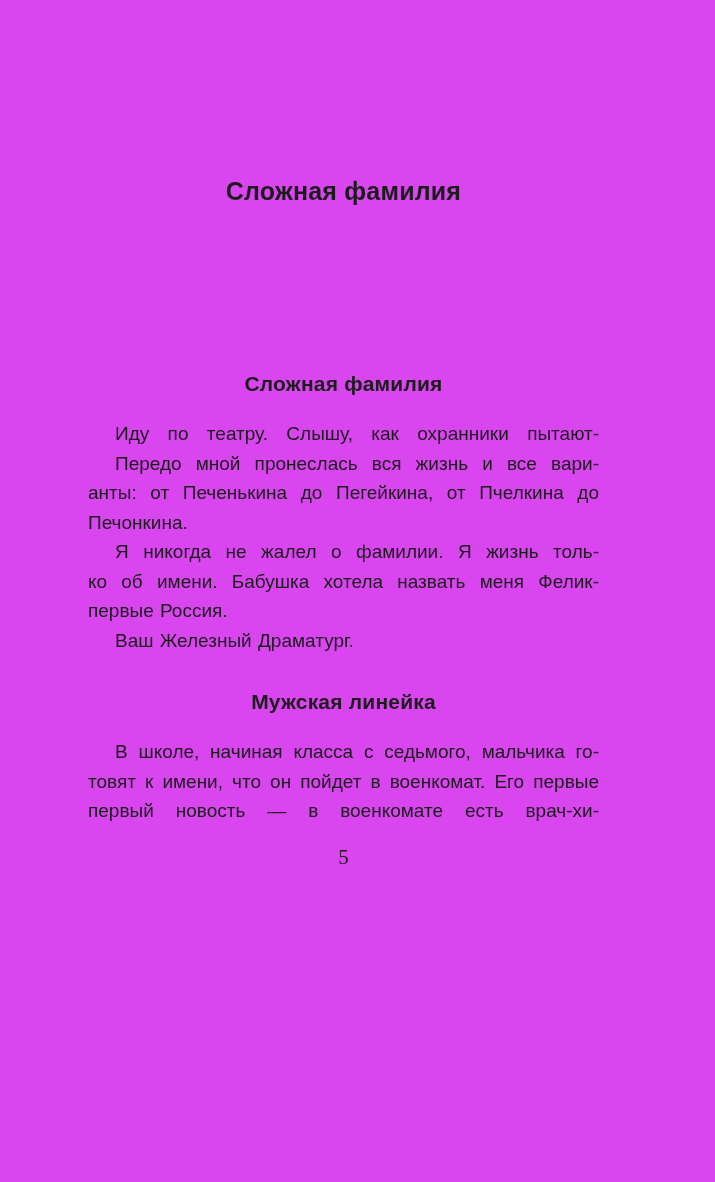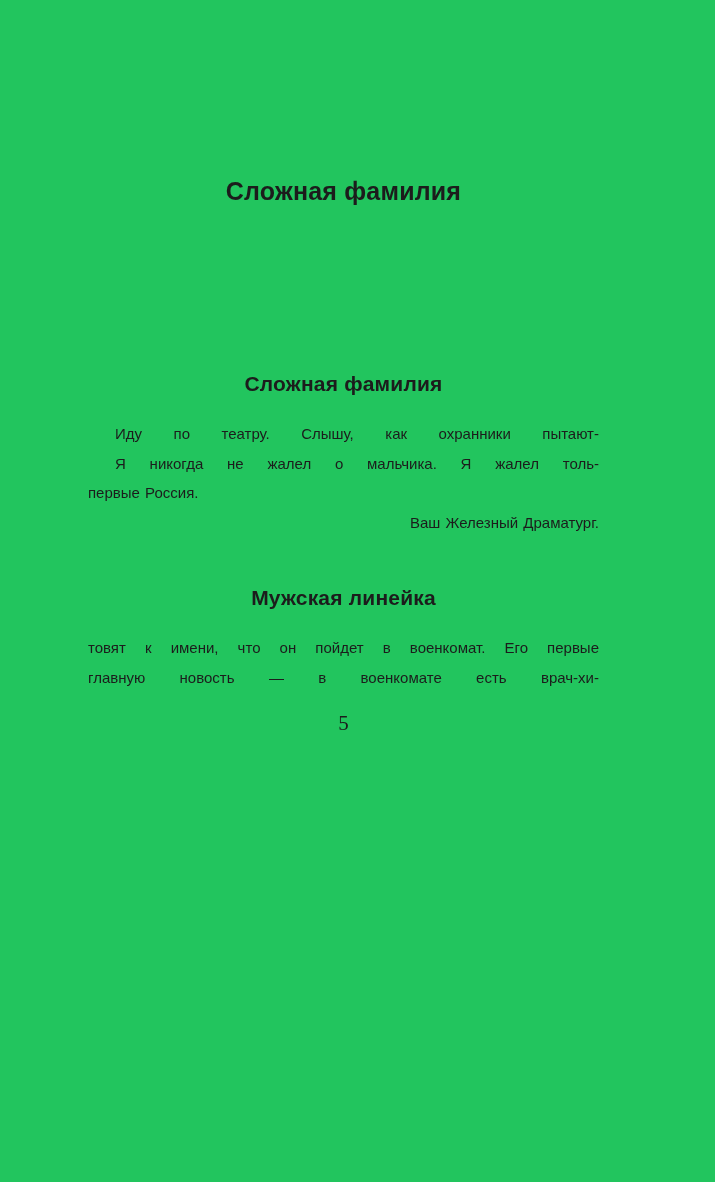--- a/index.html
+++ b/index.html
@@ -4,21 +4,21 @@
 <style>
   html, body {
     margin: 0;
     padding: 0;
     background: #ffffff;
   }
   .page {
     position: relative;
     width: 715px;
     height: 1182px;
-    background: #22c55e;
+    background: #d946ef;
     color: #1c1c1c;
     font-family: "Liberation Sans", sans-serif;
     overflow: hidden;
     box-sizing: border-box;
   }
   .content {
     margin: 0 116px 0 88px; 
   }
   .chapter-title {
     margin: 0;
@@ -34,42 +34,41 @@
     font-size: 21px;
     line-height: 26px;
     font-weight: 700;
     text-align: center;
     letter-spacing: 0.2px;
   }
   .section-heading.first {
     margin-top: 165px;
   }
   .section-heading.second {
-    margin-top: 48px;
+    margin-top: 34px;
   }
   .para {
     margin: 0;
     padding: 0;
   }
   .ln {
-    font-size: 15px;
+    font-size: 19px;
     line-height: 29.5px;
     height: 29.5px;
     white-space: nowrap;
     overflow: visible;
     text-align: left;
     word-spacing: 1px;
   }
   .ln.j {
     text-align: justify;
     text-align-last: justify;
   }
   .ln.ind {
     text-indent: 27px;
-    text-align: right;
   }
   .page-number {
     margin-top: 18px;
     text-align: center;
     font-family: "Liberation Serif", serif;
     font-size: 21px;
     line-height: 26px;
     color: #1c1c1c;
   }
 </style>
@@ -80,36 +79,43 @@
   <div class="content">
 
     <h1 class="chapter-title">Сложная фамилия</h1>
 
     <h2 class="section-heading first">Сложная фамилия</h2>
 
     <div class="para">
       <div class="ln j ind">Иду по театру. Слышу, как охранники пытают-</div>
     </div>
 
+    <div class="para">
+      <div class="ln j ind">Передо мной пронеслась вся жизнь и все вари-</div>
+      <div class="ln j">анты: от Печенькина до Пегейкина, от Пчелкина до</div>
+      <div class="ln">Печонкина.</div>
+    </div>
 
     <div class="para">
-      <div class="ln j ind">Я никогда не жалел о мальчика. Я жалел толь-</div>
+      <div class="ln j ind">Я никогда не жалел о фамилии. Я жизнь толь-</div>
+      <div class="ln j">ко об имени. Бабушка хотела назвать меня Фелик-</div>
     </div>
 
     <div class="para">
       <div class="ln">первые Россия.</div>
     </div>
 
     <div class="para">
       <div class="ln ind">Ваш Железный Драматург.</div>
     </div>
 
     <h2 class="section-heading second">Мужская линейка</h2>
 
     <div class="para">
+      <div class="ln j ind">В школе, начиная класса с седьмого, мальчика го-</div>
       <div class="ln j">товят к имени, что он пойдет в военкомат. Его первые</div>
-      <div class="ln j">главную новость — в военкомате есть врач-хи-</div>
+      <div class="ln j">первый новость — в военкомате есть врач-хи-</div>
     </div>
 
     <div class="page-number">5</div>
 
   </div>
 </div>
 
 </body></html>

